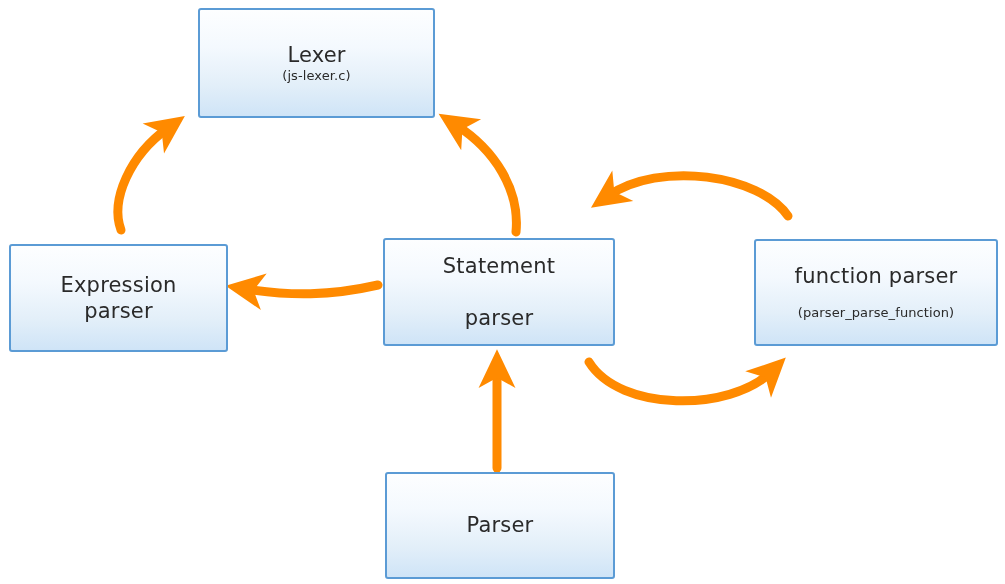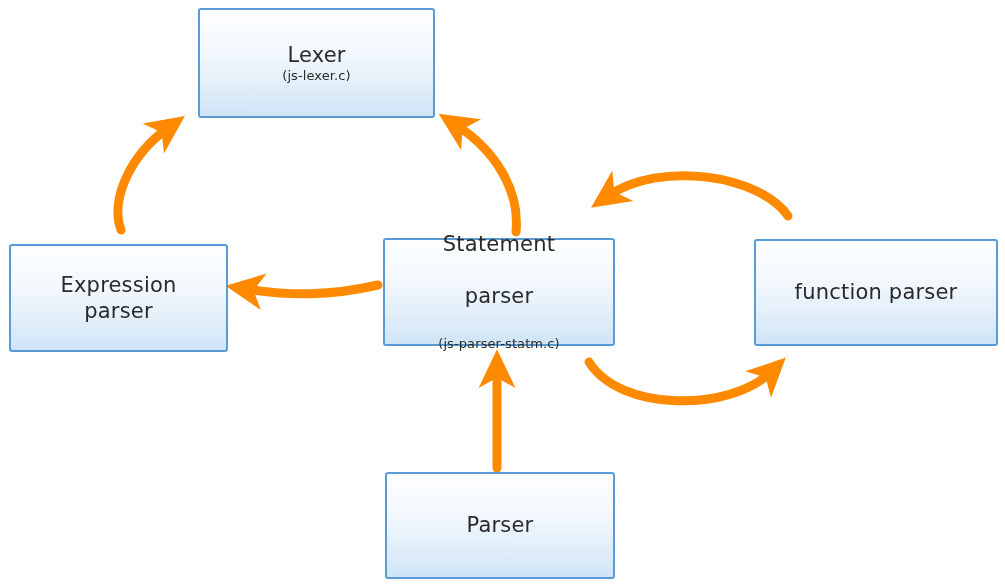--- a/index.html
+++ b/index.html
@@ -90,24 +90,24 @@
   </div>
 
   <div class="node" id="node-expression">
     <div class="title">Expression</div>
     <div class="title">parser</div>
   </div>
 
   <div class="node" id="node-statement">
     <div class="title">Statement</div>
     <div class="title">parser</div>
-    <div class="sub">(js-parser-statm.c)</div>
   </div>
 
   <div class="node" id="node-function">
     <div class="title">function parser</div>
+    <div class="sub">(parser_parse_function)</div>
   </div>
 
   <div class="node" id="node-parser">
     <div class="title">Parser</div>
   </div>
 
 </div>
 
 </body></html>

